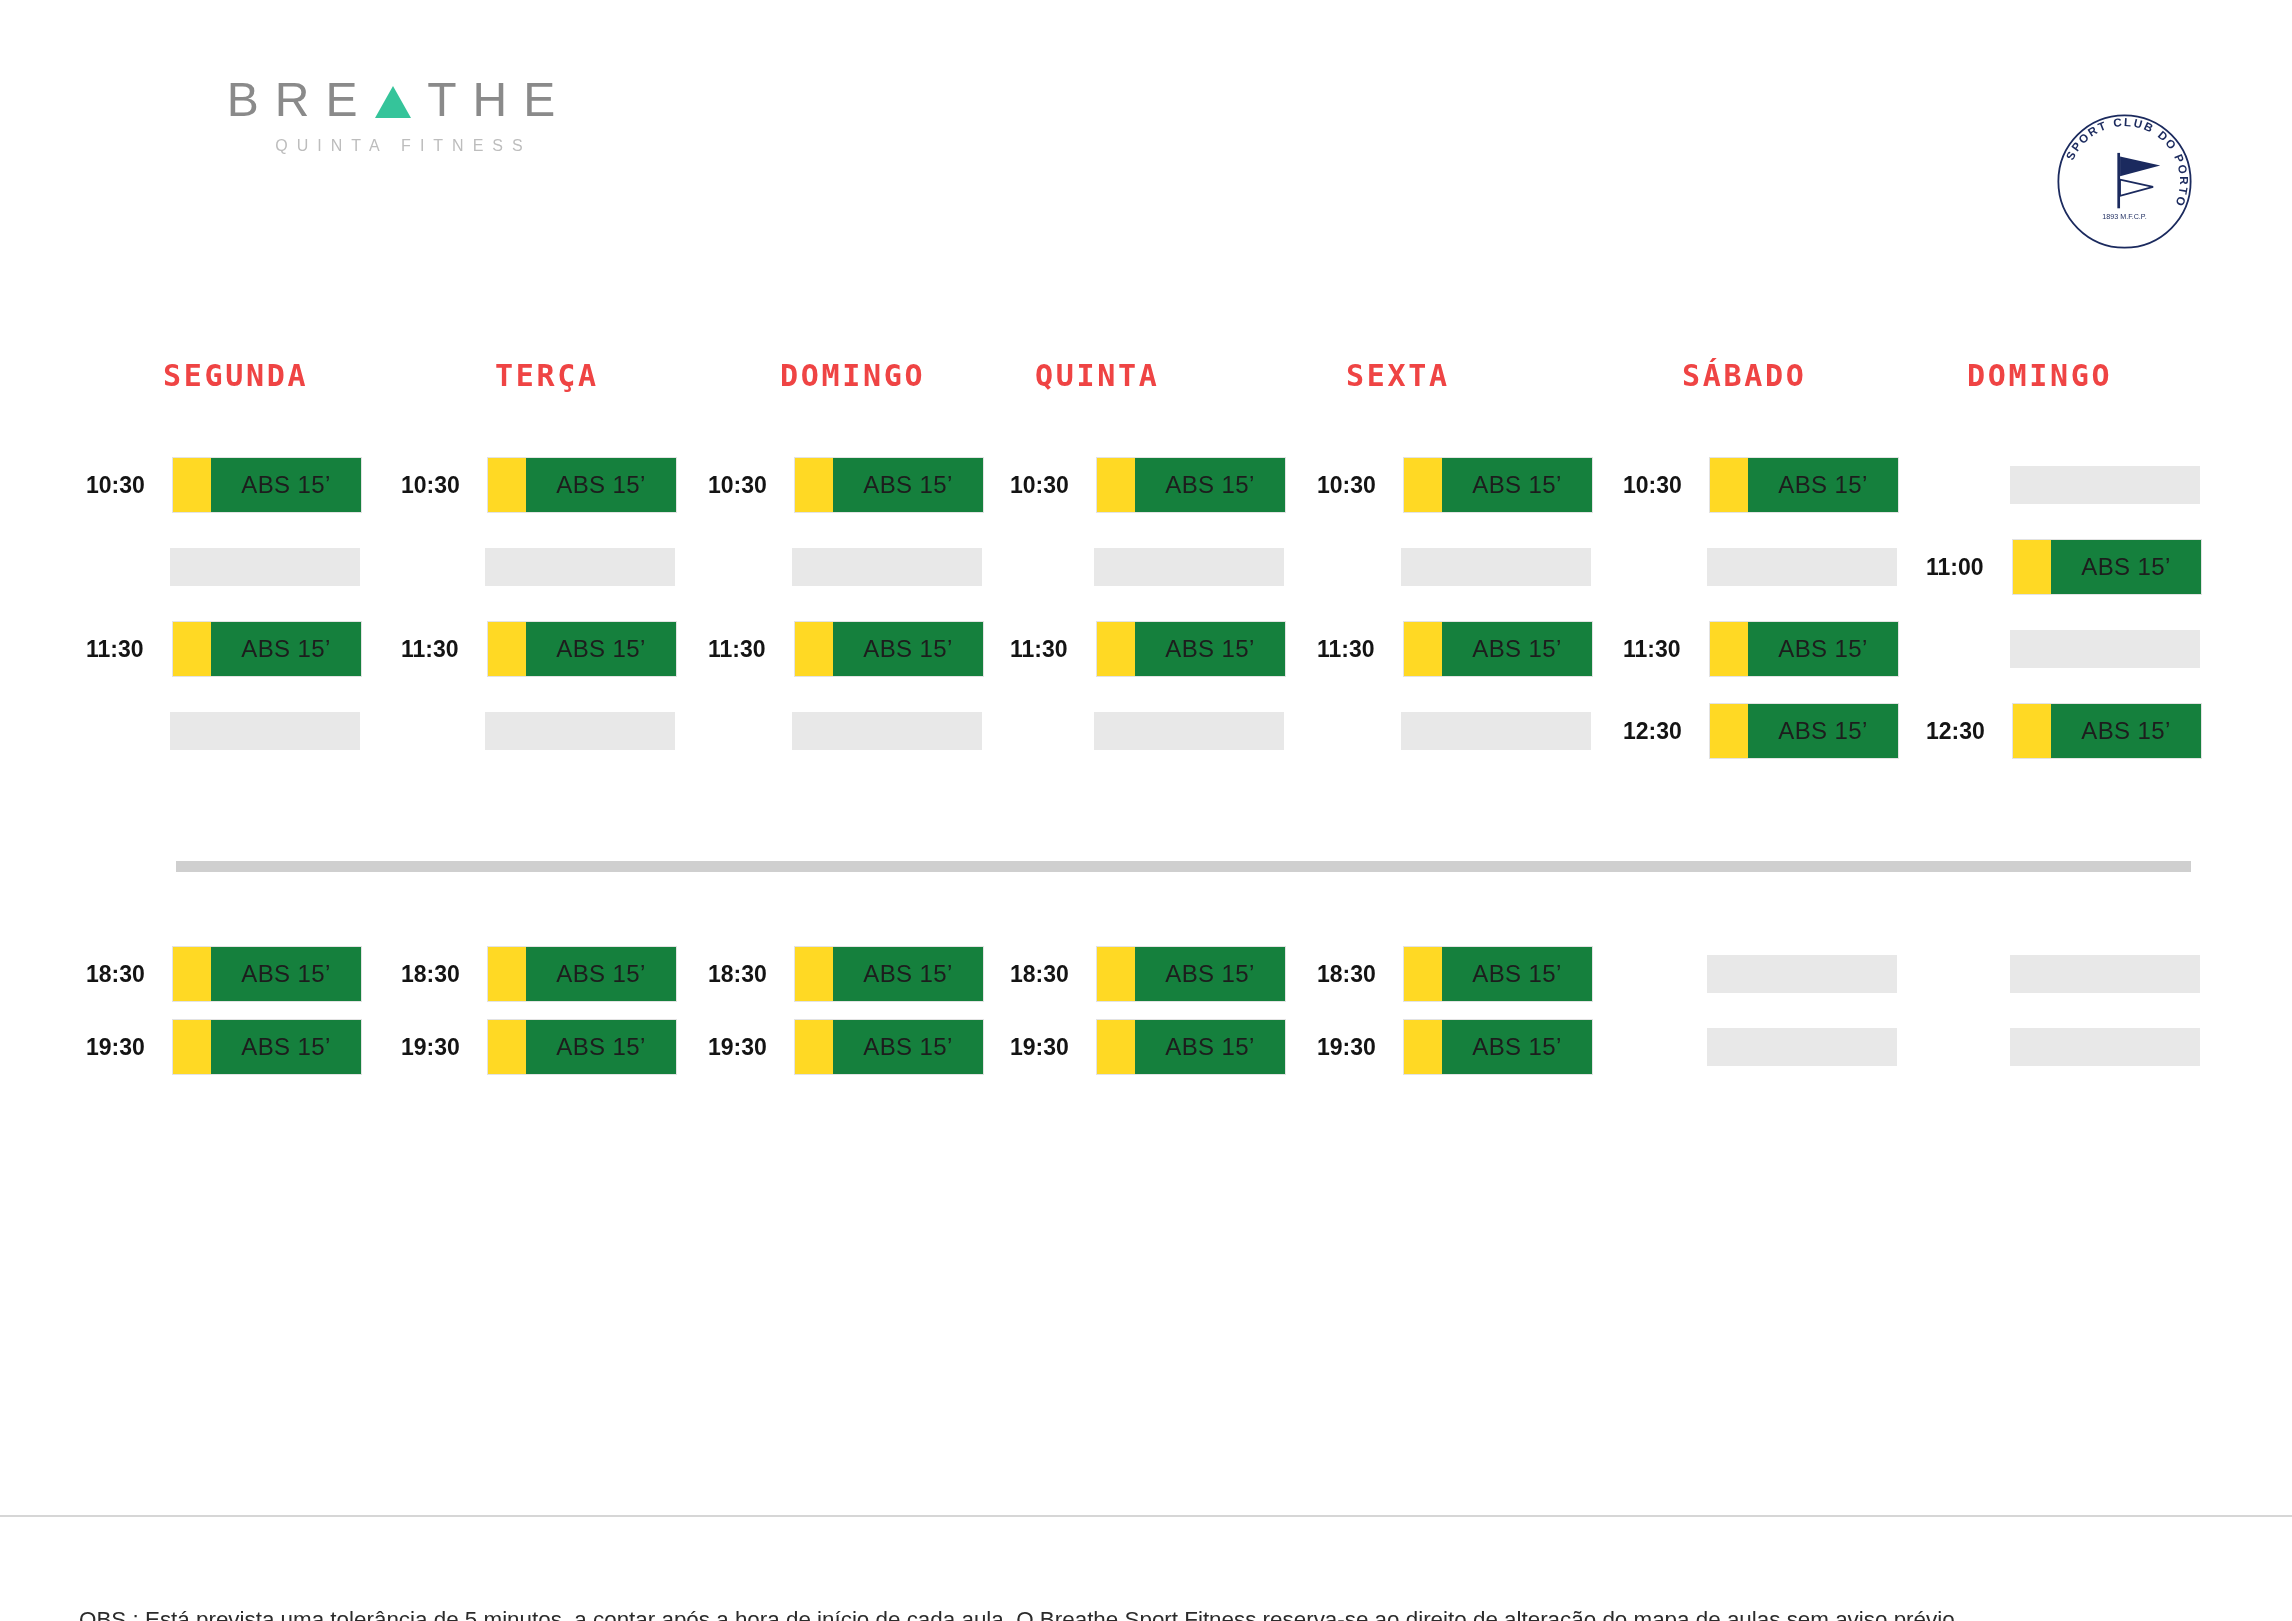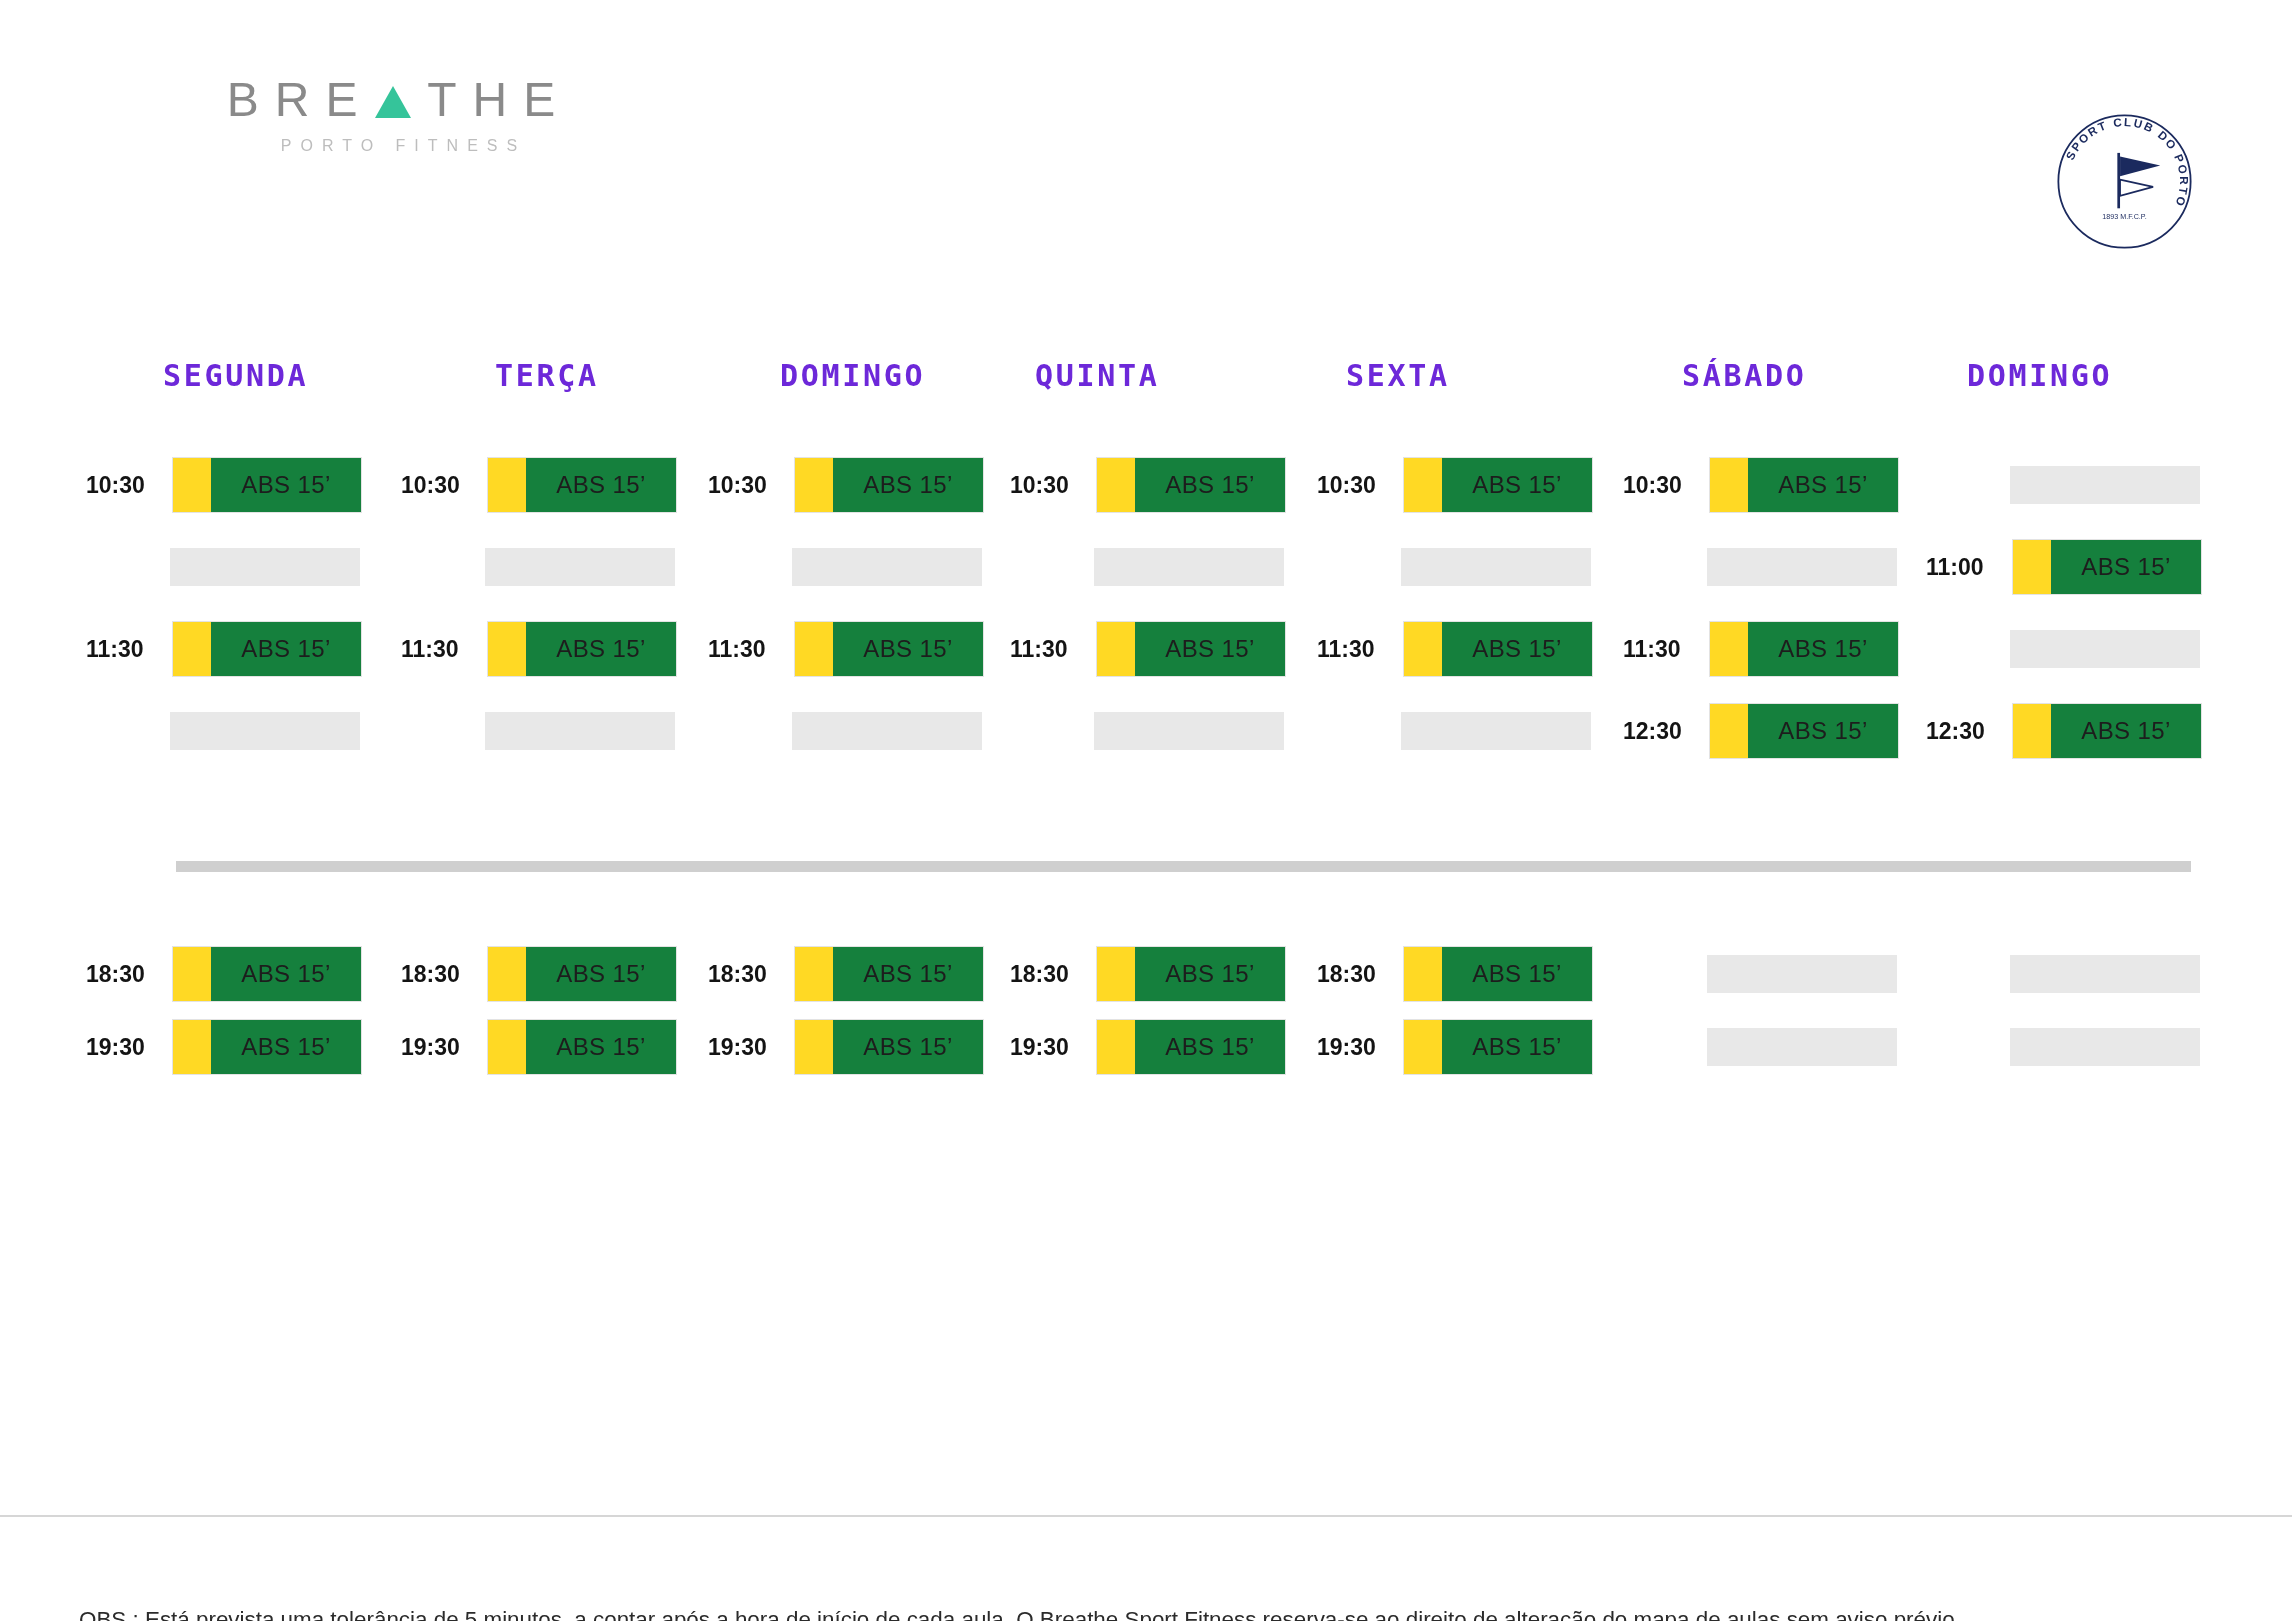--- a/index.html
+++ b/index.html
@@ -109,21 +109,21 @@
     position: relative;
     height: 63px;
   }
   .day-col-head {
     position: absolute;
     top: 0;
     font-family: "DejaVu Sans Mono", monospace;
     font-size: 30px;
     font-weight: bold;
     letter-spacing: 2.7px;
-    color: #6d28d9;
+    color: #ef4444;
     white-space: nowrap;
   }
 
   .rows { position: relative; margin-top: 36px; }
   .row {
     position: relative;
     height: 64px;
   }
   .cell {
     position: absolute;
@@ -208,21 +208,21 @@
     <div class="logo">
       <div class="logo-word">
         <span class="ltr">B</span>
         <span class="ltr">R</span>
         <span class="ltr">E</span>
         <span class="logo-tri"></span>
         <span class="ltr">T</span>
         <span class="ltr">H</span>
         <span class="ltr">E</span>
       </div>
-      <div class="logo-sub">PORTO FITNESS</div>
+      <div class="logo-sub">QUINTA FITNESS</div>
     </div>
 
 
 
     <div class="club-logo">
       <svg width="143" height="143" viewBox="0 0 160 160" xmlns="http://www.w3.org/2000/svg">
         <defs>
           <path id="ringpath" d="M 80,80 m -62,0 a 62,62 0 1,1 124,0 a 62,62 0 1,1 -124,0"></path>
         </defs>
         <circle cx="80" cy="80" r="74" fill="none" stroke="#1b2a5e" stroke-width="2"></circle>

